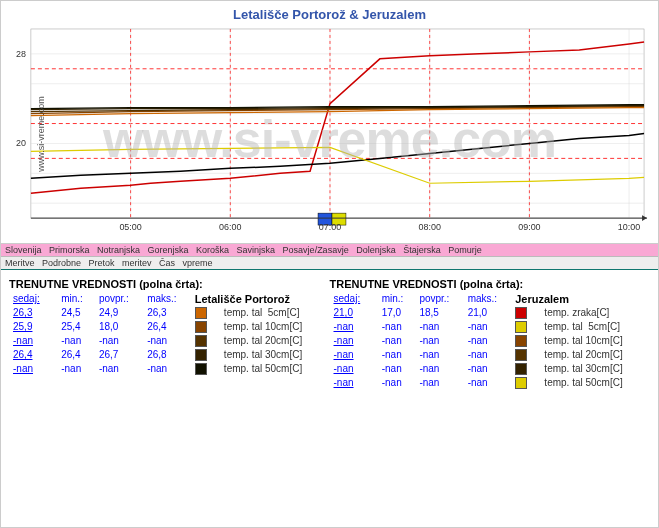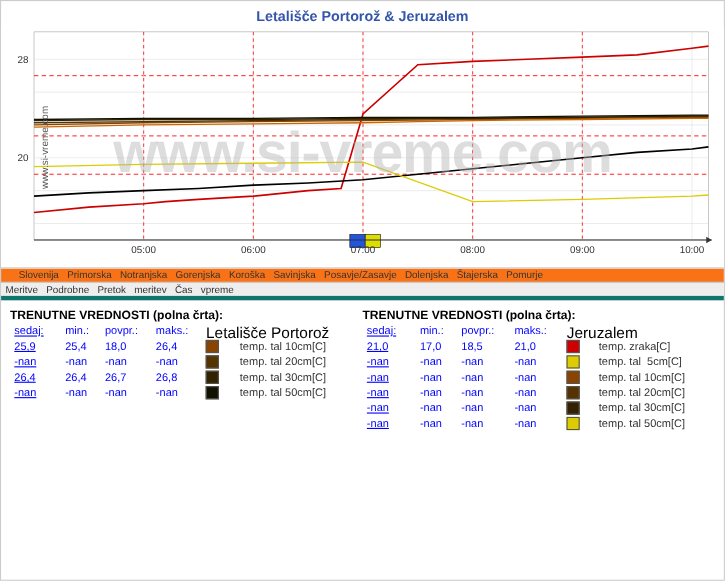--- a/index.html
+++ b/index.html
@@ -79,22 +79,22 @@
     }
     .data-table td {
       padding: 0 4px;
       font-size: 10px;
       color: #00f;
       white-space: nowrap;
       line-height: 14px;
     }
     .data-table td.station-col {
       color: #000;
-      font-weight: normal;
-      font-size: 14px;
+      font-weight: bold;
+      font-size: 11px;
     }
     .data-table td.desc-col {
       color: #333;
       font-size: 10px;
     }
     .color-box {
       display: inline-block;
       width: 12px;
       height: 12px;
       vertical-align: middle;
@@ -181,42 +181,50 @@
       <text x="330" y="207" font-size="9" text-anchor="middle" fill="#333">07:00</text>
       <text x="430" y="207" font-size="9" text-anchor="middle" fill="#333">08:00</text>
       <text x="530" y="207" font-size="9" text-anchor="middle" fill="#333">09:00</text>
       <text x="630" y="207" font-size="9" text-anchor="middle" fill="#333">10:00</text>
 
       <line x1="30" y1="195" x2="648" y2="195" stroke="#333" stroke-width="1"></line>
       <polygon points="648,195 643,192 643,198" fill="#333"></polygon>
     </svg>
   </div>
 
-  <div style="background:#f97316; border-bottom:1px solid #bbb; font-size:9px; color:#333; padding:1px 16px; display:flex; gap:8px; overflow:hidden; white-space:nowrap;">
+  <div style="background:#f9a8d4; border-bottom:1px solid #bbb; font-size:9px; color:#333; padding:1px 4px; display:flex; gap:8px; overflow:hidden; white-space:nowrap;">
     <span>Slovenija &nbsp; Primorska &nbsp; Notranjska &nbsp; Gorenjska &nbsp; Koroška &nbsp; Savinjska &nbsp; Posavje/Zasavje &nbsp; Dolenjska &nbsp; Štajerska &nbsp; Pomurje</span>
   </div>
-  <div style="background:#eee; border-bottom:4px solid #0f766e; font-size:9px; color:#333; padding:1px 4px; overflow:hidden; white-space:nowrap;">
+  <div style="background:#eee; border-bottom:1px solid #0f766e; font-size:9px; color:#333; padding:1px 4px; overflow:hidden; white-space:nowrap;">
     <span>Meritve &nbsp; Podrobne &nbsp; Pretok &nbsp; meritev &nbsp; Čas &nbsp; vpreme</span>
   </div>
 
   <div class="data-section">
     <div class="two-col">
 
       <div class="half">
         <div class="section-title">TRENUTNE VREDNOSTI (polna črta):</div>
         <table class="data-table">
           <tbody>
               <tr>
             <td class="col-header">sedaj:</td>
             <td class="col-header">min.:</td>
             <td class="col-header">povpr.:</td>
             <td class="col-header">maks.:</td>
             <td class="station-col" colspan="2">Letališče Portorož</td>
           </tr>
           <tr>
+            <td>26,3</td>
+            <td>24,5</td>
+            <td>24,9</td>
+            <td>26,3</td>
+            <td><span class="color-box" style="background:#cc6600;"></span></td>
+            <td class="desc-col">temp. tal &nbsp;5cm[C]</td>
+          </tr>
+          <tr>
             <td>25,9</td>
             <td>25,4</td>
             <td>18,0</td>
             <td>26,4</td>
             <td><span class="color-box" style="background:#884400;"></span></td>
             <td class="desc-col">temp. tal 10cm[C]</td>
           </tr>
           <tr>
             <td>-nan</td>
             <td>-nan</td>

